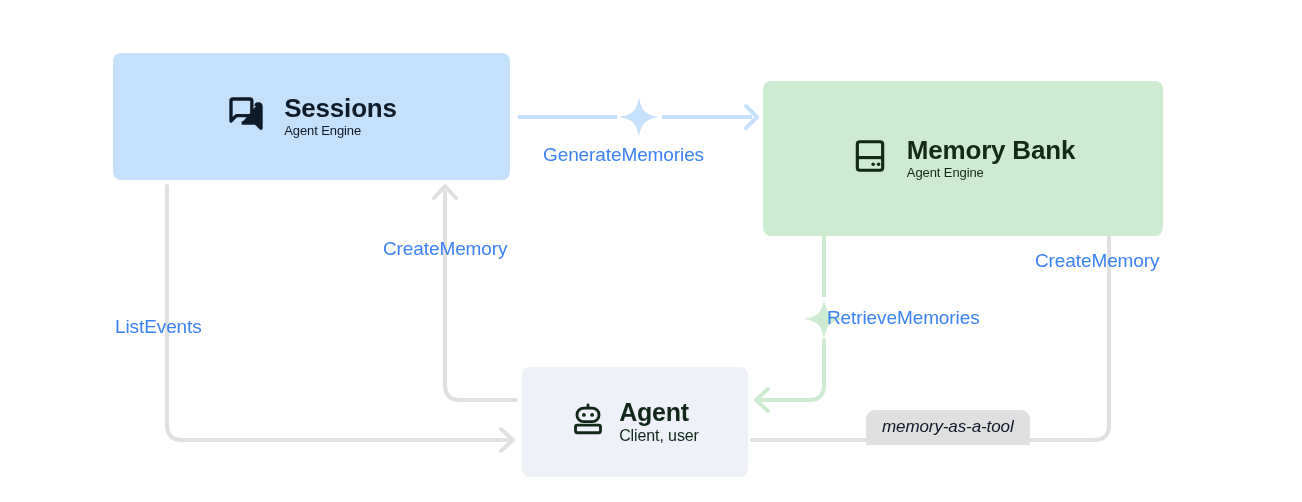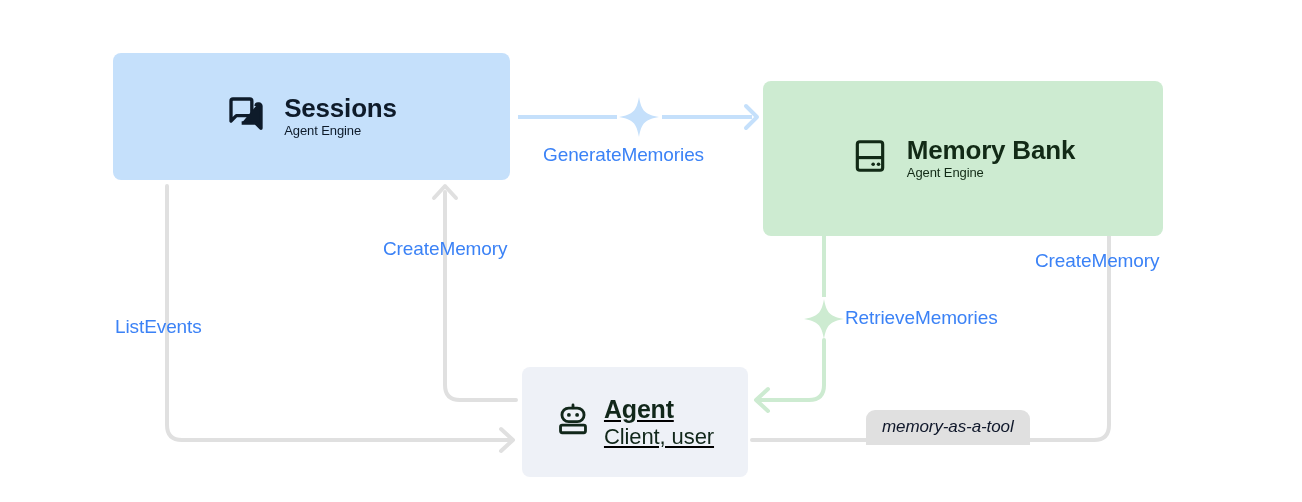--- a/index.html
+++ b/index.html
@@ -66,34 +66,34 @@
   }
   #box-memorybank .node-title, #box-memorybank .node-sub { color: #122a16; }
 
   
   #box-agent {
     left: 522px; top: 367px; width: 226px; height: 110px;
     background: #eef1f7;
   }
   #box-agent .node-title, #box-agent .node-sub { color: #11271a; }
   #box-agent .node-title { font-size: 25px; }
-  #box-agent .node-sub { font-size: 22px; }
-  #box-agent .node-inner { gap: 14px; text-decoration: underline; }
+  #box-agent .node-sub { font-size: 16px; }
+  #box-agent .node-inner { gap: 14px; }
 
   .edge-label {
     position: absolute;
     font-size: 19px;
     color: #3b82f6;
     white-space: nowrap;
     letter-spacing: -0.1px;
   }
   #lbl-generatememories { left: 543px; top: 144px; }
   #lbl-appendevent      { left: 383px; top: 238px; }
   #lbl-listevents       { left: 115px; top: 308px; margin-top: 8px; }
-  #lbl-retrievememories { left: 845px; top: 307px; }
+  #lbl-retrievememories { left: 827px; top: 307px; }
   #lbl-creatememory     { left: 1035px; top: 250px; }
 
   #badge-memory-as-a-tool {
     position: absolute;
     left: 866px; top: 410px;
     background: #e0e0e0;
     border-radius: 9px 9px 0 0;
     padding: 7px 16px 8px 16px;
     font-size: 17px;
     color: #0f172a;

